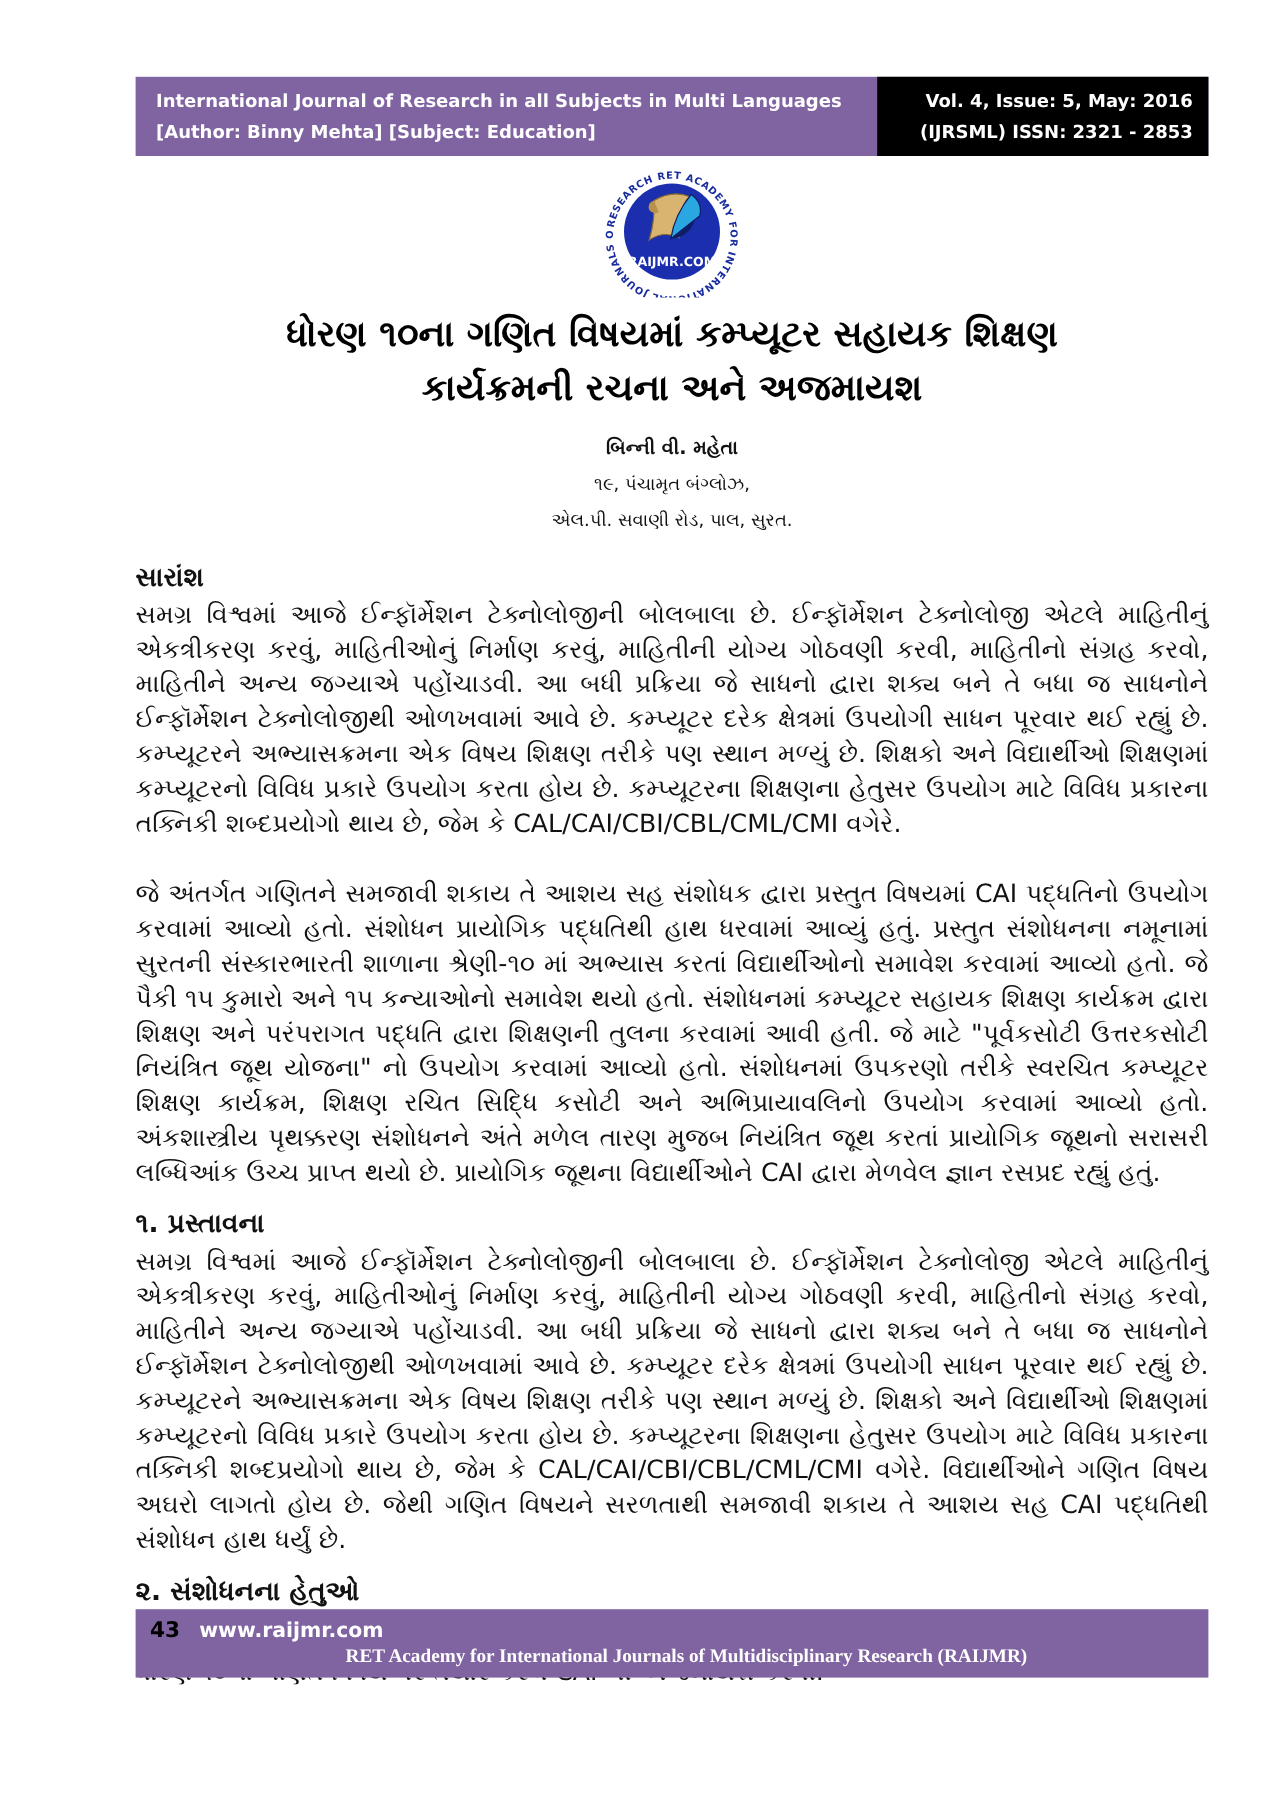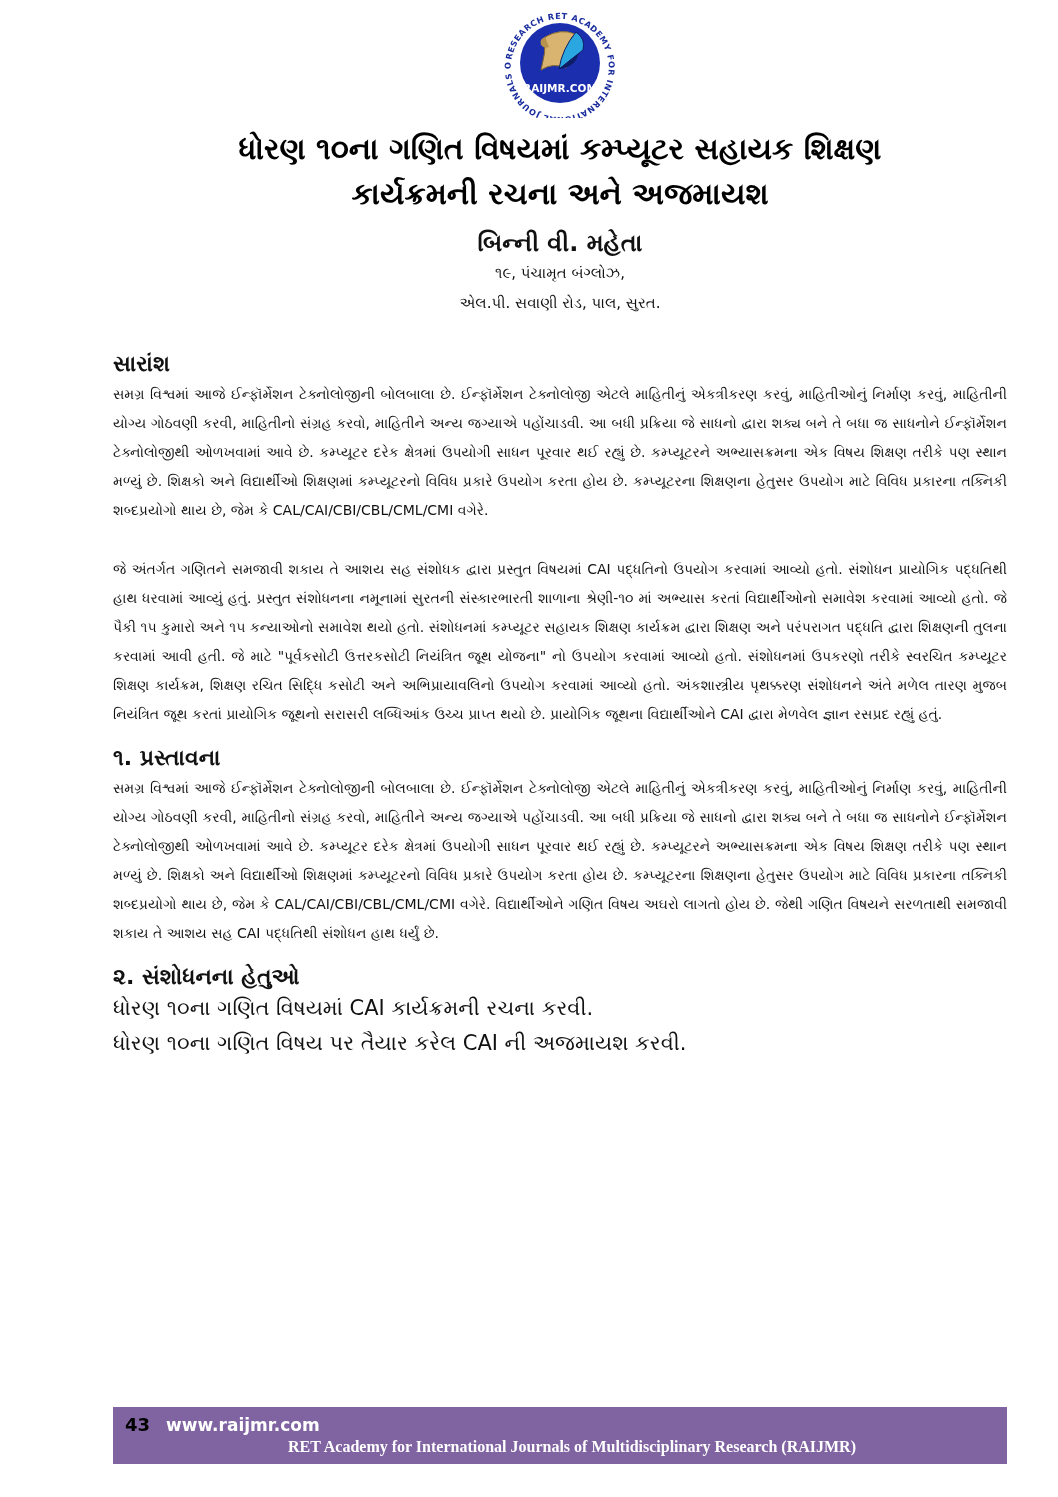--- a/index.html
+++ b/index.html
@@ -21,49 +21,59 @@
     display:flex; flex-direction:column; justify-content:space-between;
     padding:11px 13px; text-align:right; box-sizing:border-box;
   }
 
   
   .logo-wrap { display:flex; justify-content:center; margin-top:4px; height:114px; }
 
   
   .article-title { text-align:center; font-size:30px; font-weight:bold; line-height:45px; margin-top:8px; color:#000; }
   .author-block { text-align:center; margin-top:12px; }
-  .author-name { font-size:24px; font-weight:600; line-height:30px; }
+  .author-name { font-size:16px; font-weight:600; line-height:30px; }
   .address-line { font-size:15px; line-height:30px; }
 
   
-  .section-heading { font-size:22px; font-weight:bold; margin-top:32px; line-height:28px; }
+  .section-heading { font-size:22px; font-weight:bold; margin-top:20px; line-height:28px; }
   .section-heading.later { margin-top:15px; }
-  .para { font-size:14px; line-height:29px; text-align:justify; margin-top:2px; }
+  .para { font-size:21px; line-height:29px; text-align:justify; margin-top:2px; }
   .para + .para { margin-top:30px; }
   .obj-line { font-size:21px; line-height:35px; text-align:left; }
 
   
   .footer-bar {
-    position:absolute; left:113px; top:1407px; width:894px; background:#8064A2;
+    position:absolute; left:113px; top:1341px; width:894px; background:#8064A2;
     color:#ffffff; box-sizing:border-box;
   }
   .footer-row1 { display:flex; align-items:center; padding:7px 14px 1px 12px; font-weight:bold; font-size:17px; }
   .page-number { color:#000000; margin-right:16px; font-size:18px; font-weight:bold; }
   .footer-tagline { flex:1; }
   .footer-row2 {
     text-align:center; font-family:"Liberation Serif", serif; font-weight:bold;
     font-size:16px; padding:2px 0 8px;margin-left:24px;
   }
 </style>
 </head>
 <body>
 
 <div class="page">
   <div class="content">
 
+    <div class="header-bar">
+      <div class="header-left">
+        <div>International Journal of Research in all Subjects in Multi Languages</div>
+        <div>[Author: Binny Mehta] [Subject: Education]</div>
+      </div>
+      <div class="header-right">
+        <div>Vol. 4, Issue: 5, May: 2016</div>
+        <div>(IJRSML)  ISSN: 2321 - 2853</div>
+      </div>
+    </div>
 
     <div class="logo-wrap">
       <svg width="170" height="114" viewBox="0 0 170 114" xmlns="http://www.w3.org/2000/svg">
         <defs>
           <path id="ring-path" d="M 36,59 A 49,49 0 1 1 35.99,59.1" fill="none"></path>
         </defs>
         <text font-size="8.2" font-weight="bold" fill="#1a2d9e" letter-spacing="0.6" font-family="DejaVu Sans, sans-serif">
           <textPath href="#ring-path" startOffset="1%">RESEARCH    RET ACADEMY FOR INTERNATIONAL JOURNALS OF MULTIDISCIPLINARY </textPath>
         </text>
         <circle cx="85" cy="59" r="40" fill="#1b2fae"></circle>

